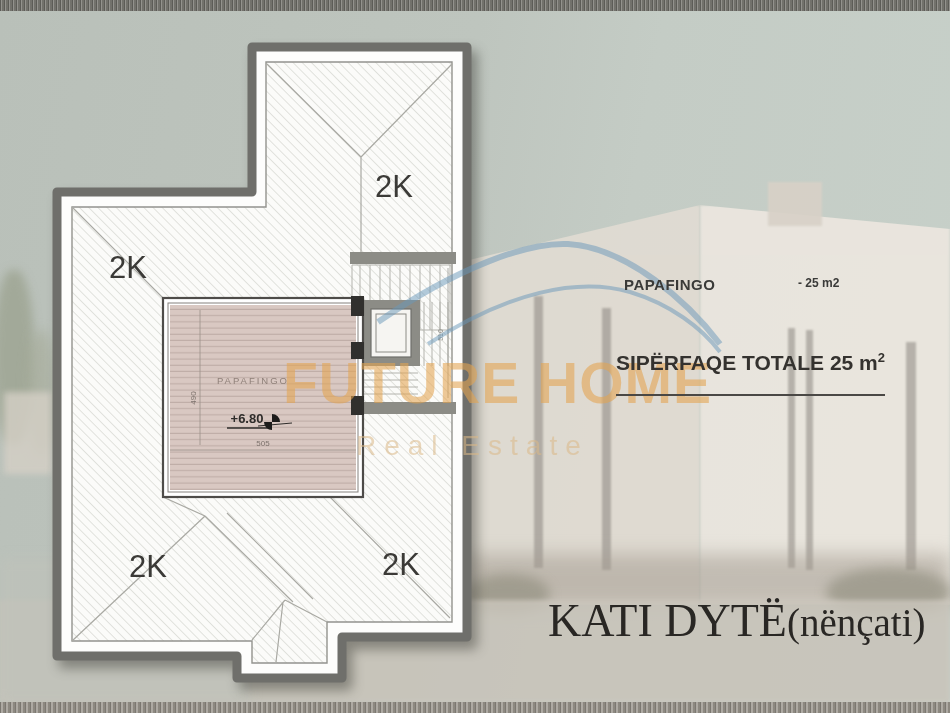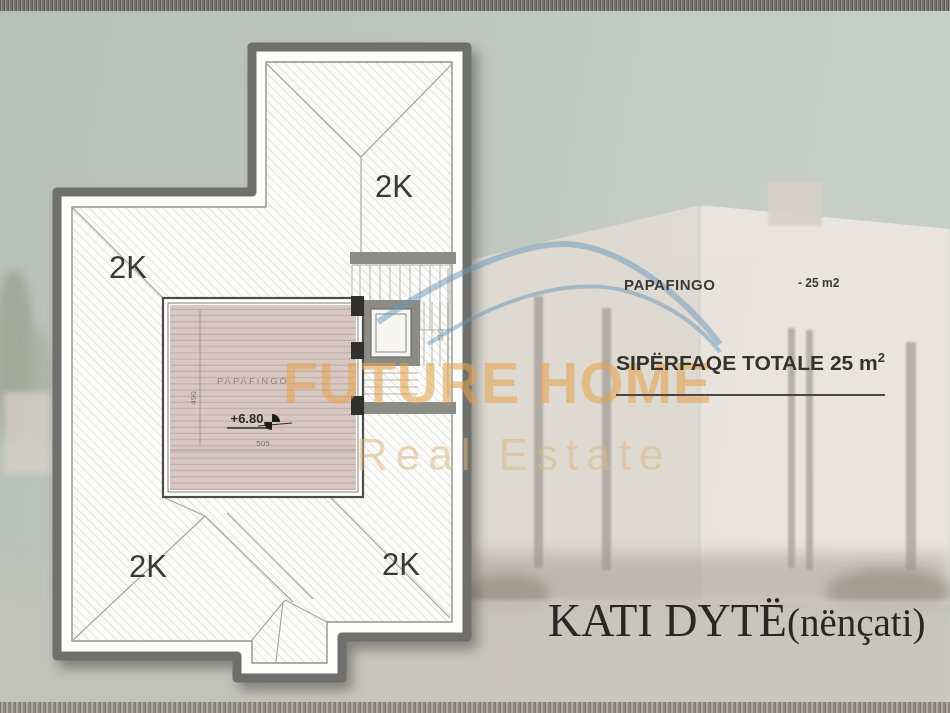--- a/index.html
+++ b/index.html
@@ -25,21 +25,21 @@
   .tree1{left:-6px;top:270px;width:40px;height:175px;background:#99a08c;opacity:.7;filter:blur(5px);border-radius:45%;}
   .tree2{left:28px;top:330px;width:26px;height:125px;background:#a3a894;opacity:.55;filter:blur(6px);border-radius:45%;}
   .lhouse{left:4px;top:392px;width:48px;height:82px;background:#d5d0c6;opacity:.8;filter:blur(3px);}
   
   .plan-svg{left:0;top:0;}
   .outline-shadowed{filter:drop-shadow(6px 8px 6px rgba(55,55,48,.45));}
   
   .wm-logo{left:368px;top:222px;opacity:.5;}
   .wm-brand{left:283px;top:350px;font-size:57px;font-weight:bold;letter-spacing:1px;
     color:rgba(228,164,80,.58);white-space:nowrap;}
-  .wm-tag{left:356px;top:430px;font-size:44px;letter-spacing:8px;color:rgba(219,184,134,.55);white-space:nowrap;}
+  .wm-tag{left:356px;top:430px;font-size:28px;letter-spacing:8px;color:rgba(219,184,134,.55);white-space:nowrap;}
   
   .lbl-room{left:624px;top:276px;font-size:15px;font-weight:bold;color:#3a3a38;letter-spacing:.5px;}
   .lbl-area{left:798px;top:276px;font-size:12px;font-weight:bold;color:#3a3a38;}
   .lbl-total{left:616px;top:350px;font-size:21px;font-weight:bold;color:#34322f;
     border-bottom:2px solid #4a4845;padding-bottom:19px;white-space:nowrap;}
   .lbl-total sup{font-size:13px;}
   .title-block{left:548px;top:594px;display:flex;align-items:baseline;white-space:nowrap;
     font-family:"Liberation Serif",serif;color:#292724;text-align:right;}
   .title-main{font-size:46px;letter-spacing:0px;}
   .title-sub{font-size:39px;}

